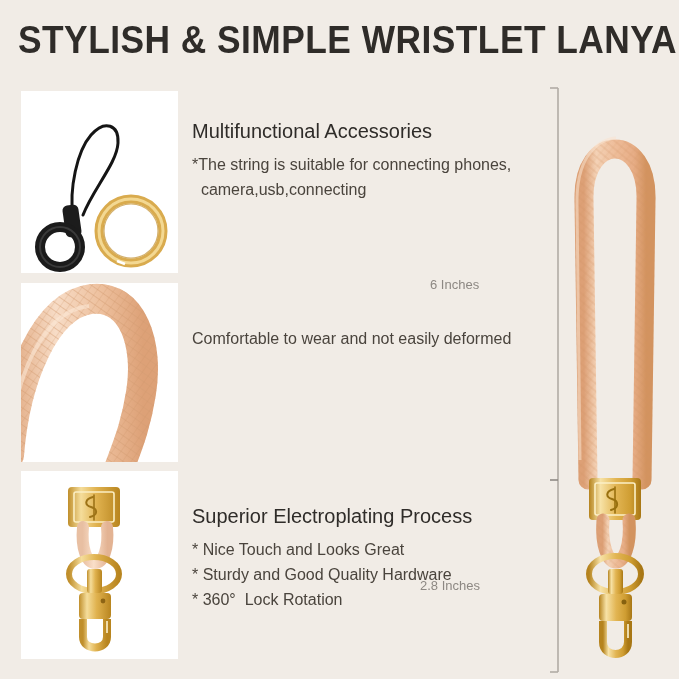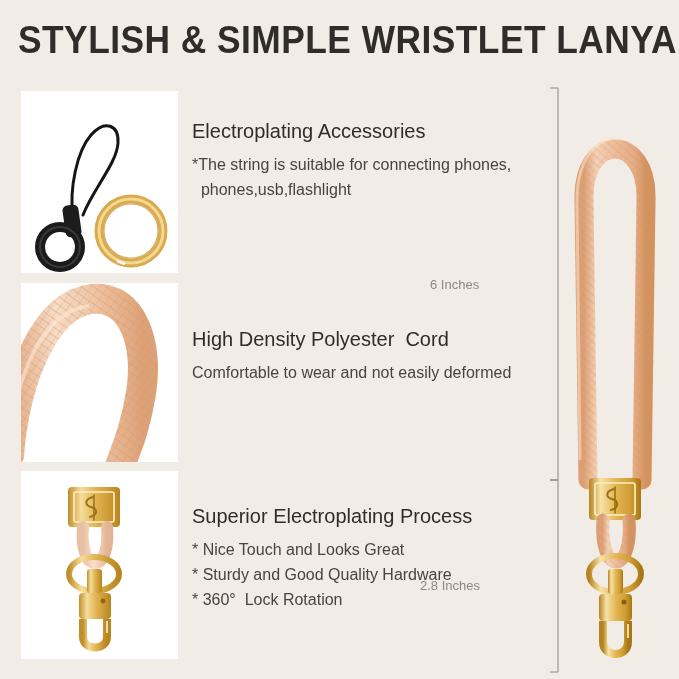--- a/index.html
+++ b/index.html
@@ -162,27 +162,26 @@
 
       <rect x="58" y="122" width="32" height="26" rx="4" fill="url(#goldA)"></rect>
       <circle cx="82" cy="130" r="2.4" fill="#8d6414"></circle>
 
       <path d="M62 148 L62 166 C 62 180, 86 180, 86 166 L86 148" fill="none" stroke="url(#goldA)" stroke-width="8" stroke-linejoin="round"></path>
       <path d="M86 150 L86 162" stroke="#fdf2cd" stroke-width="1.6"></path>
     </svg>
   </div>
 
   <div class="feature" id="feature-1">
-    <div class="feature-title">Electroplating Accessories</div>
+    <div class="feature-title">Multifunctional Accessories</div>
     <div class="feature-line">*The string is suitable for connecting phones,</div>
-    <div class="feature-line">  phones,usb,flashlight</div>
+    <div class="feature-line">  camera,usb,connecting</div>
   </div>
 
   <div class="feature" id="feature-2">
-    <div class="feature-title">High Density Polyester  Cord</div>
     <div class="feature-line">Comfortable to wear and not easily deformed</div>
   </div>
 
   <div class="feature" id="feature-3">
     <div class="feature-title">Superior Electroplating Process</div>
     <div class="feature-line">* Nice Touch and Looks Great</div>
     <div class="feature-line">* Sturdy and Good Quality Hardware</div>
     <div class="feature-line">* 360°  Lock Rotation</div>
   </div>
 

